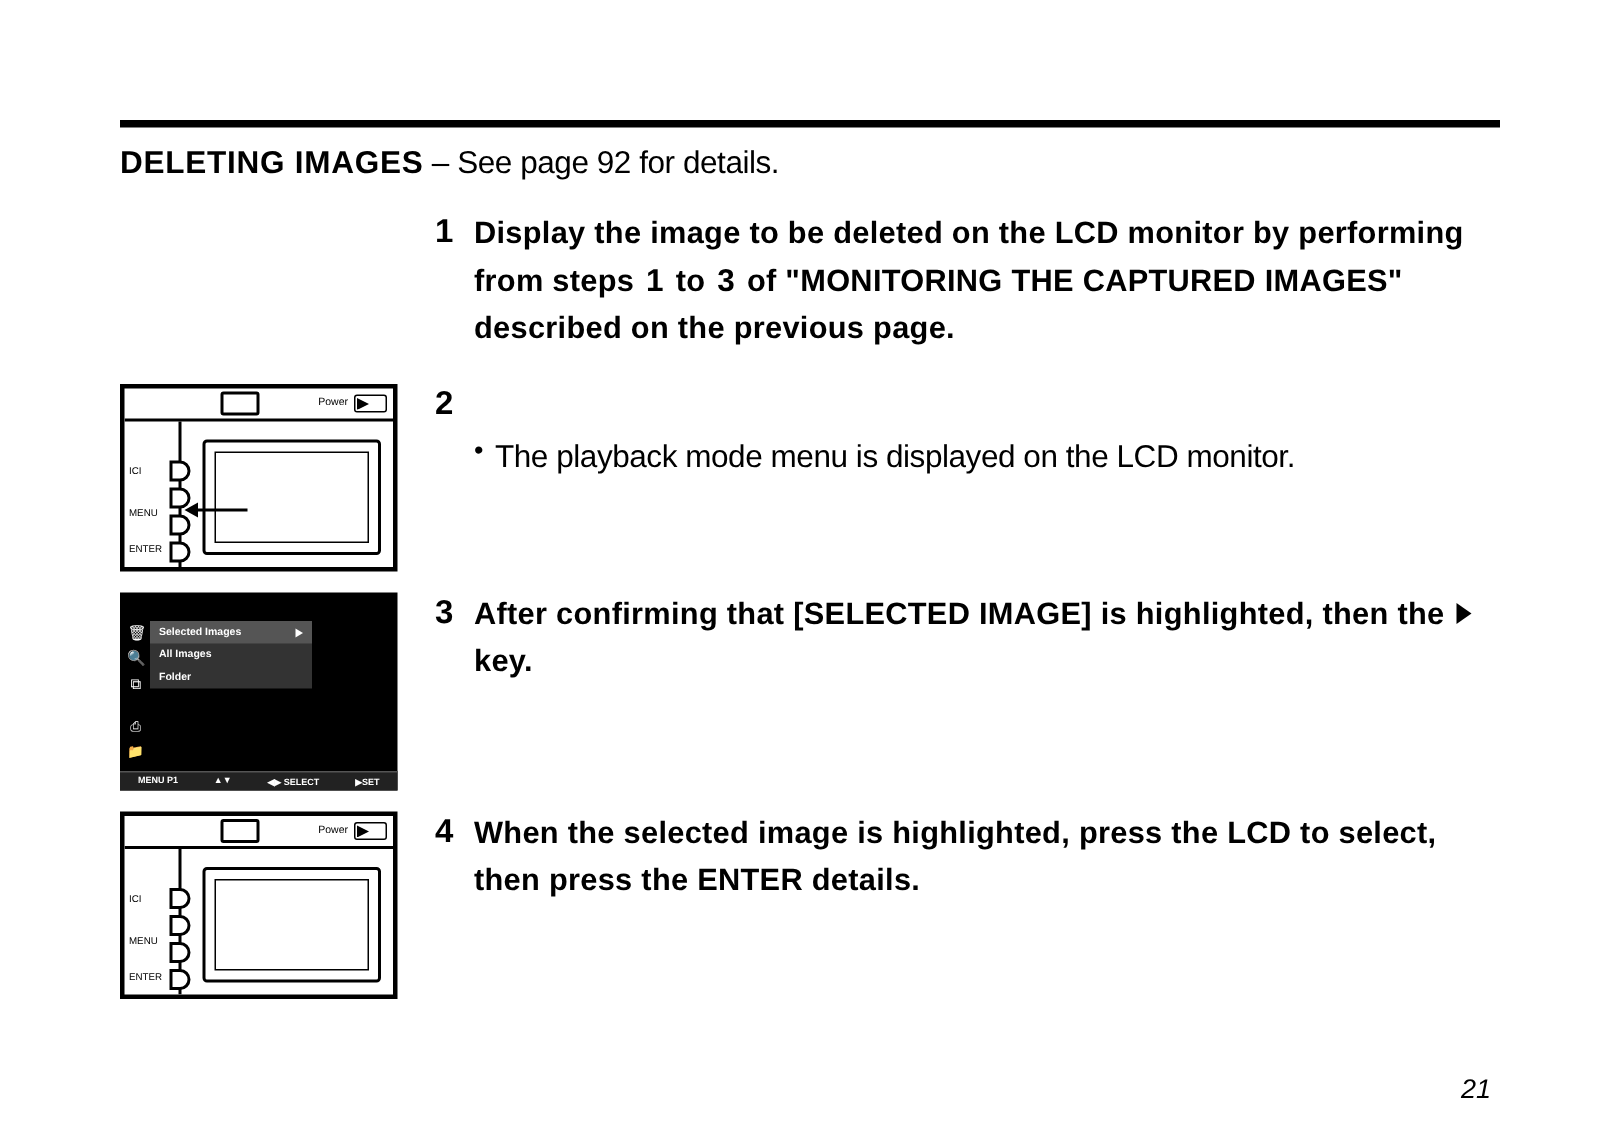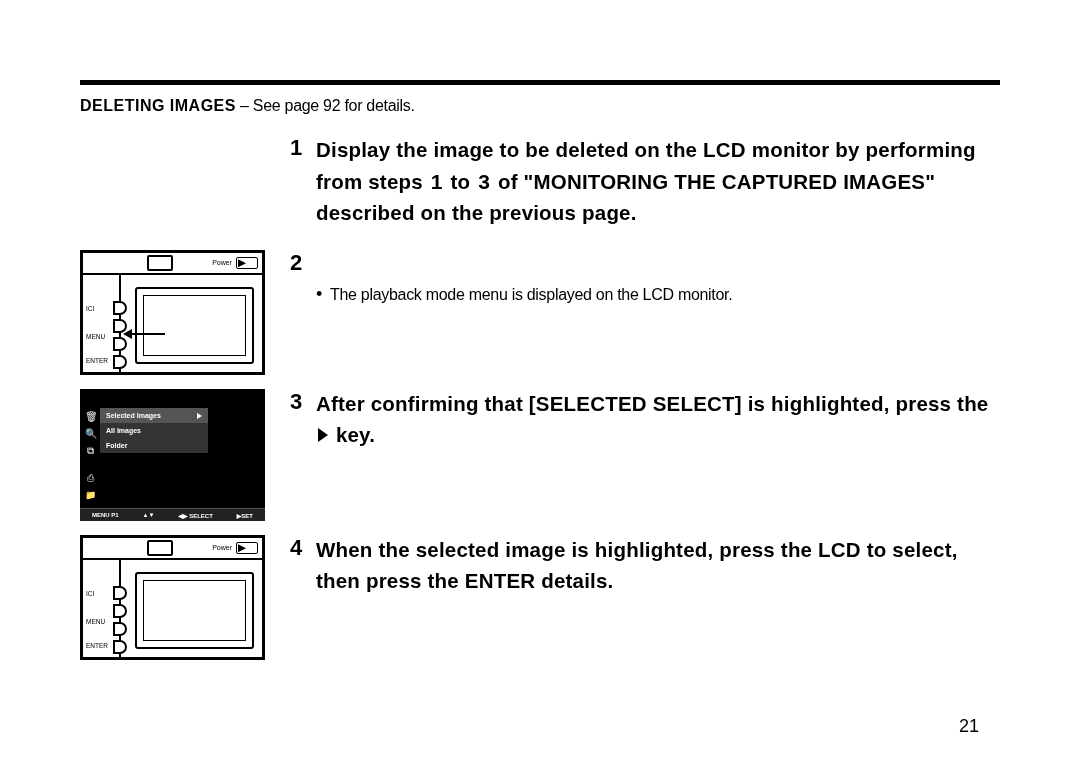--- a/index.html
+++ b/index.html
@@ -13,21 +13,21 @@
       width: 1080px;
       height: 765px;
       padding: 80px 80px 30px 80px;
       position: relative;
     }
     .rule {
       border-top: 5px solid #000;
       margin-bottom: 12px;
     }
     .section-title-line {
-      font-size: 16px;
+      font-size: 21px;
       margin-bottom: 20px;
       letter-spacing: -0.3px;
     }
     .section-title-line .bold {
       font-weight: 900;
       letter-spacing: 0.5px;
     }
     .content-area {
       display: flex;
       flex-direction: column;
@@ -71,29 +71,30 @@
       align-items: flex-start;
       margin-top: 6px;
       padding-left: 26px;
     }
     .sub-bullet .dot {
       width: 14px;
       flex-shrink: 0;
       font-size: 18px;
     }
     .sub-bullet .sub-text {
-      font-size: 16px;
+      font-size: 21px;
       line-height: 1.4;
       letter-spacing: -0.3px;
     }
     .page-num {
       position: absolute;
       bottom: 28px;
-      right: 101px;
+      right: 86px;
       font-size: 18px;
+      font-style: italic;
     }
     .play-icon {
       display: inline-block;
       width: 0;
       height: 0;
       border-left: 10px solid #000;
       border-top: 7px solid transparent;
       border-bottom: 7px solid transparent;
       vertical-align: baseline;
       margin: 0 2px;
@@ -349,21 +350,21 @@
           <span>▲▼</span>
           <span>◀▶ SELECT</span>
           <span>▶SET</span>
         </div>
       </div>
     </div>
     <div class="text-col">
       <div class="step">
         <div class="step-num">3</div>
         <div class="step-text">
-          <span>After confirming that [SELECTED SELECT] is highlighted, press the </span><span class="play-icon"></span><span> key.</span>
+          <span>After confirming that [SELECTED IMAGE] is highlighted, then the </span><span class="play-icon"></span><span> key.</span>
         </div>
       </div>
     </div>
   </div>
 
   <div class="step-row">
     <div class="illustration-col">
       <div class="illu-camera">
         <div class="top-strip"></div>
         <div class="top-box"></div>

